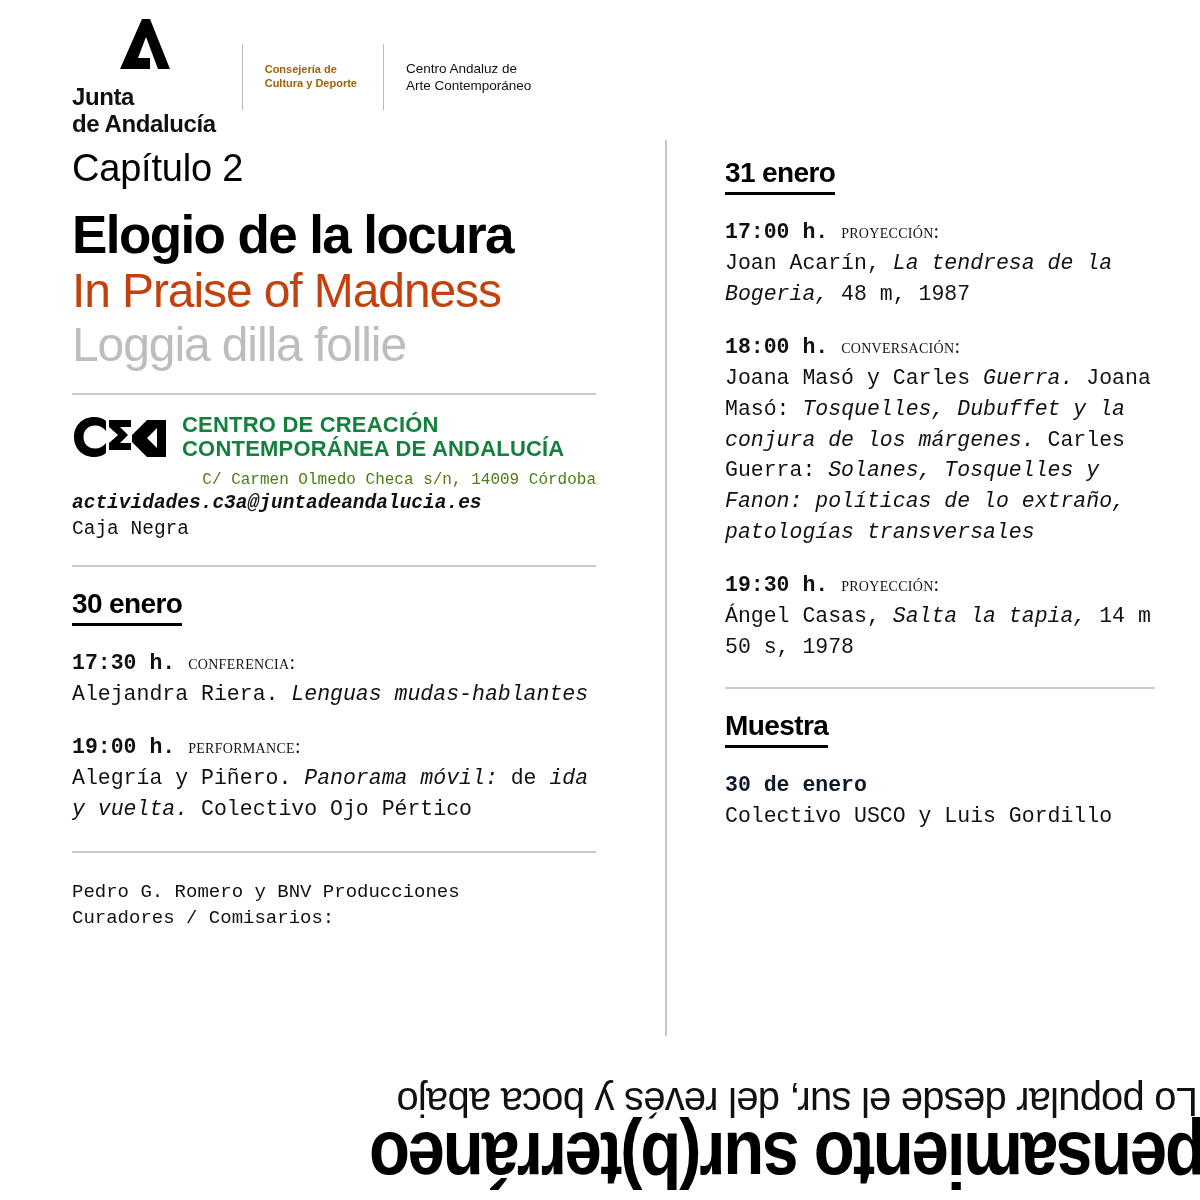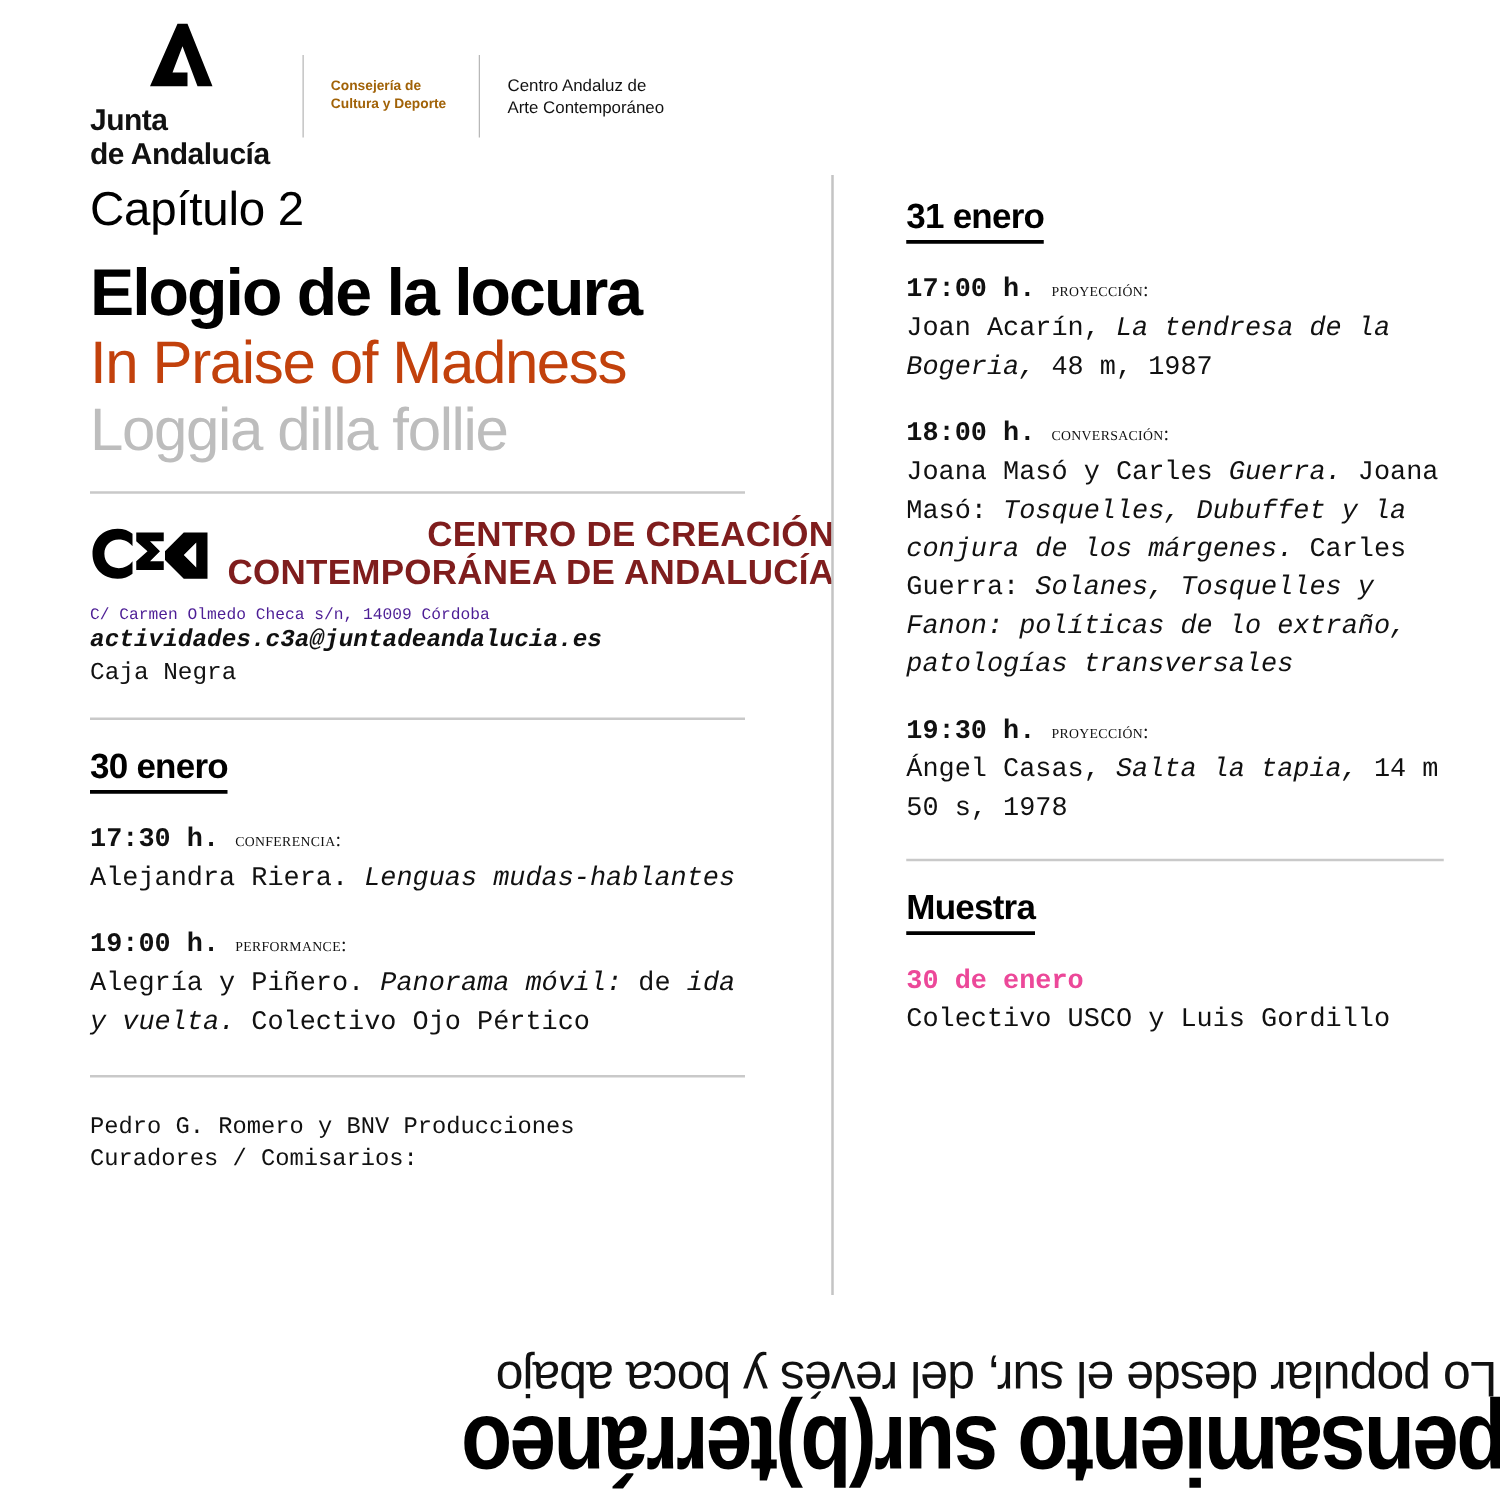--- a/index.html
+++ b/index.html
@@ -135,37 +135,37 @@
     align-items: center;
     gap: 14px;
     margin-bottom: 10px;
   }
 
   .c3a-mark { width: 96px; height: 44px; display: block; flex: none; }
 
   .c3a-words {
     font-family: "Liberation Sans", sans-serif;
     font-weight: bold;
-    font-size: 28px;
+    font-size: 22px;
     line-height: 1.08;
     letter-spacing: 0.2px;
-    color: #7f1d1d;
-    white-space: nowrap;
-    text-align: right;
+    color: #15803d;
+    white-space: nowrap;
   }
 
   
   .mono {
     font-family: "Liberation Mono", "DejaVu Sans Mono", monospace;
   }
 
   .venue-addr {
-    font-size: 13px;
+    font-size: 16px;
     line-height: 1.32;
-    color: #4c1d95;
+    color: #4d7c0f;
+    text-align: right;
   }
 
   .venue-mail {
     font-size: 19.5px;
     line-height: 1.32;
     font-weight: bold;
     font-style: italic;
     color: #111111;
   }
 
@@ -198,21 +198,21 @@
   }
 
   .entry .time {
     font-weight: bold;
   }
 
   .entry .kind {
     font-family: "Liberation Serif", serif;
     font-variant: small-caps;
     text-transform: lowercase;
-    font-size: 16px;
+    font-size: 20px;
     letter-spacing: 0.3px;
     margin-top: 40px;
   }
 
   .entry .kind::first-letter { text-transform: uppercase; }
 
   .entry em {
     font-style: italic;
   }
 
@@ -239,21 +239,21 @@
     top: 158px;
     left: 725px;
     width: 430px;
   }
 
   .muestra-date {
     font-family: "Liberation Mono", "DejaVu Sans Mono", monospace;
     font-size: 21.5px;
     line-height: 1.44;
     font-weight: bold;
-    color: #ec4899;
+    color: #0f172a;
     margin-top: 22px;
   }
 
   .muestra-body {
     font-family: "Liberation Mono", "DejaVu Sans Mono", monospace;
     font-size: 21.5px;
     line-height: 1.44;
     color: #111111;
   }
 

